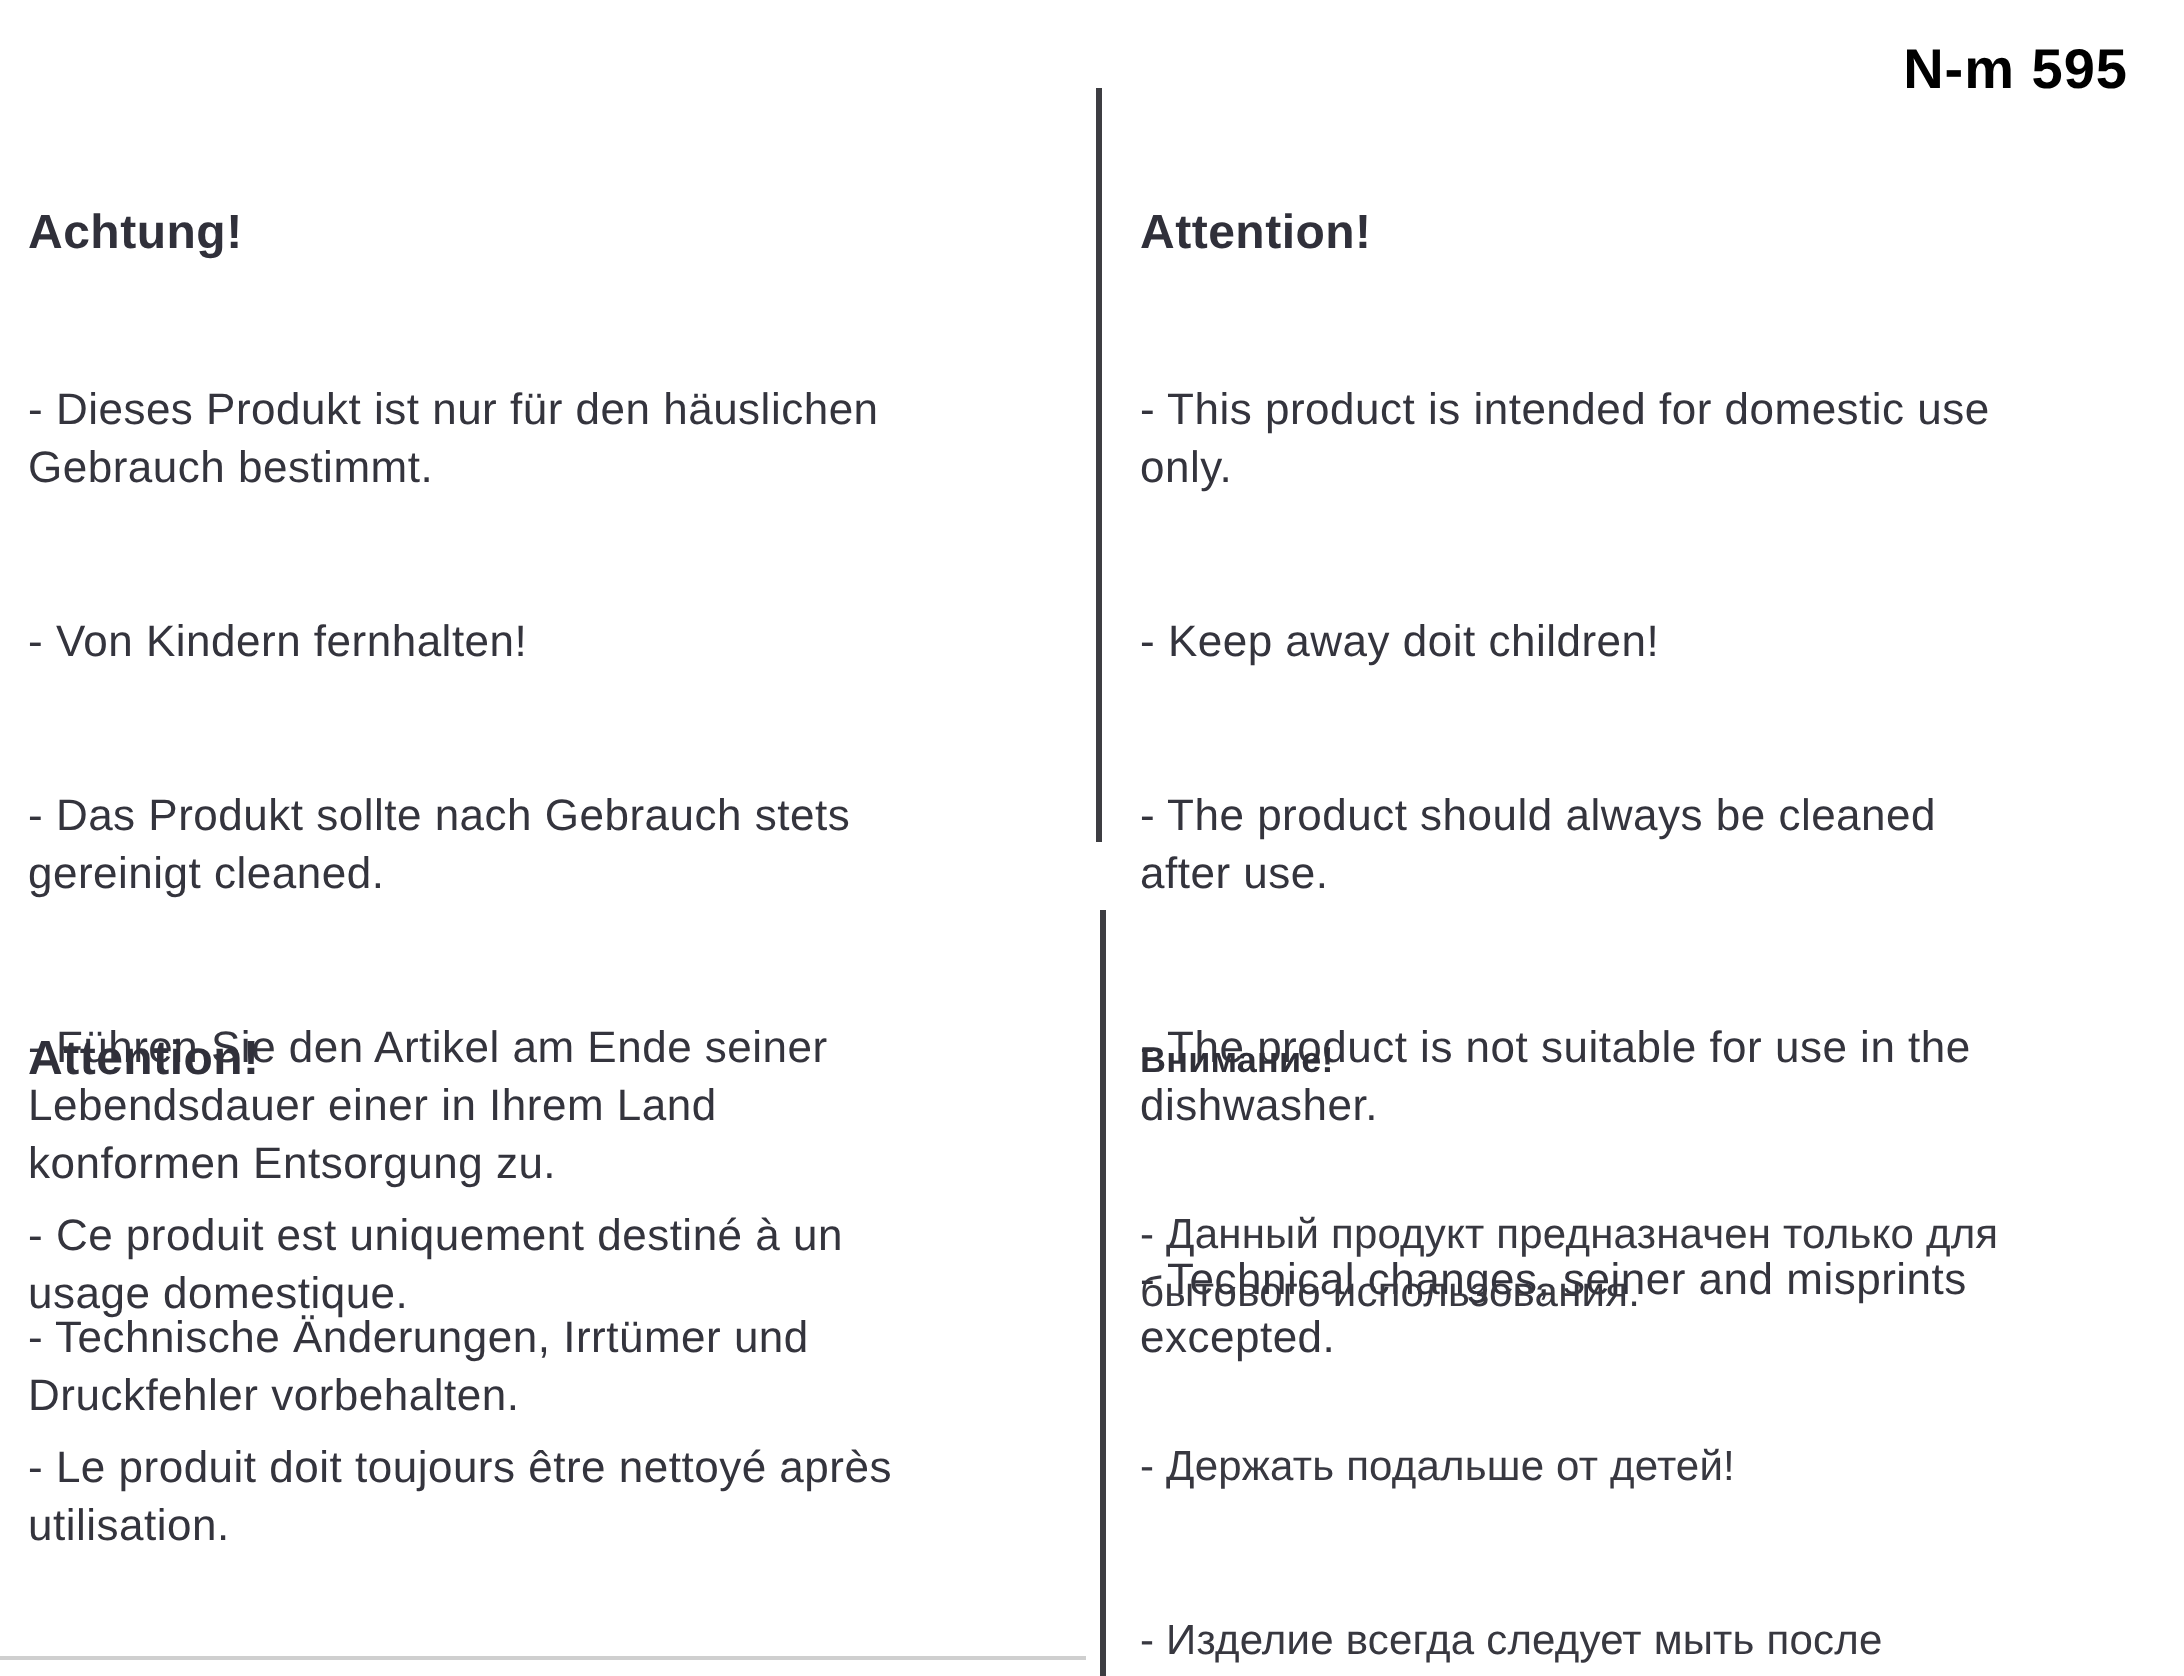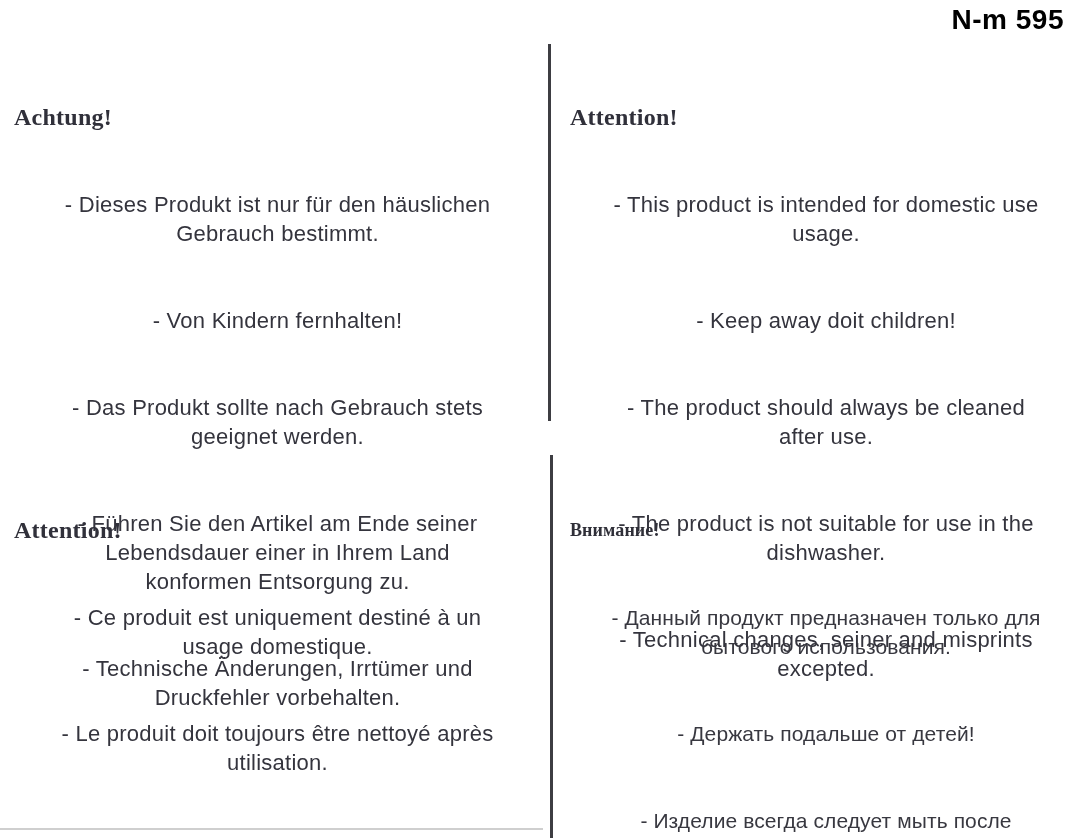--- a/index.html
+++ b/index.html
@@ -11,21 +11,21 @@
     overflow: hidden;
     font-family: "Liberation Sans", sans-serif;
   }
   .page {
     position: absolute;
     inset: 0;
     background: #ffffff;
   }
   .model-number {
     position: absolute;
-    top: 4px;
+    top: 19px;
     right: 28px;
     font-size: 28px;
     font-weight: bold;
     color: #000000;
     letter-spacing: 0.5px;
   }
   .quad {
     position: absolute;
     white-space: pre;
   }
@@ -37,25 +37,24 @@
   }
   .quad.cyrillic {
     font-size: 21px;
     line-height: 29px;
     color: #383840;
     letter-spacing: 0.1px;
   }
   .quad h2 {
     font-weight: bold;
     margin: 0;
-    font-family: Liberation Serif, serif;
   }
   .quad.latin h2 { font-size: 24px; line-height: 30px; color: #30303a; }
   .quad.cyrillic h2 { font-size: 18px; line-height: 30px; color: #2f2f38; }
-  .quad p { margin: 0; text-align: center; }
+  .quad p { margin: 0; }
 
   .q-tl { left: 14px;  top: 44px;  width: 527px; }
   .q-tr { left: 570px; top: 44px;  width: 512px; }
   .q-bl { left: 14px;  top: 457px; width: 527px; }
   .q-br { left: 570px; top: 457px; width: 512px; }
 
   .divider {
     position: absolute;
     width: 3px;
     background: #3d3d42;
@@ -78,34 +77,34 @@
 <div class="page">
 
   <div class="model-number">N-m 595</div>
 
   <section class="quad latin q-tl">
     <h2>Achtung!</h2>
     <p>- Dieses Produkt ist nur für den häuslichen
 Gebrauch bestimmt.</p>
     <p>- Von Kindern fernhalten!</p>
     <p>- Das Produkt sollte nach Gebrauch stets
-geeignet werden.</p>
+gereinigt cleaned.</p>
     <p>- Führen Sie den Artikel am Ende seiner
 Lebendsdauer einer in Ihrem Land
 konformen Entsorgung zu.</p>
     <p>- Technische Änderungen, Irrtümer und
 Druckfehler vorbehalten.</p>
   </section>
 
   <div class="divider top"></div>
 
   <section class="quad latin q-tr">
     <h2>Attention!</h2>
     <p>- This product is intended for domestic use
-usage.</p>
+only.</p>
     <p>- Keep away doit children!</p>
     <p>- The product should always be cleaned
 after use.</p>
     <p>- The product is not suitable for use in the
 dishwasher.</p>
     <p>- Technical changes, seiner and misprints
 excepted.</p>
   </section>
 
   <section class="quad latin q-bl">

